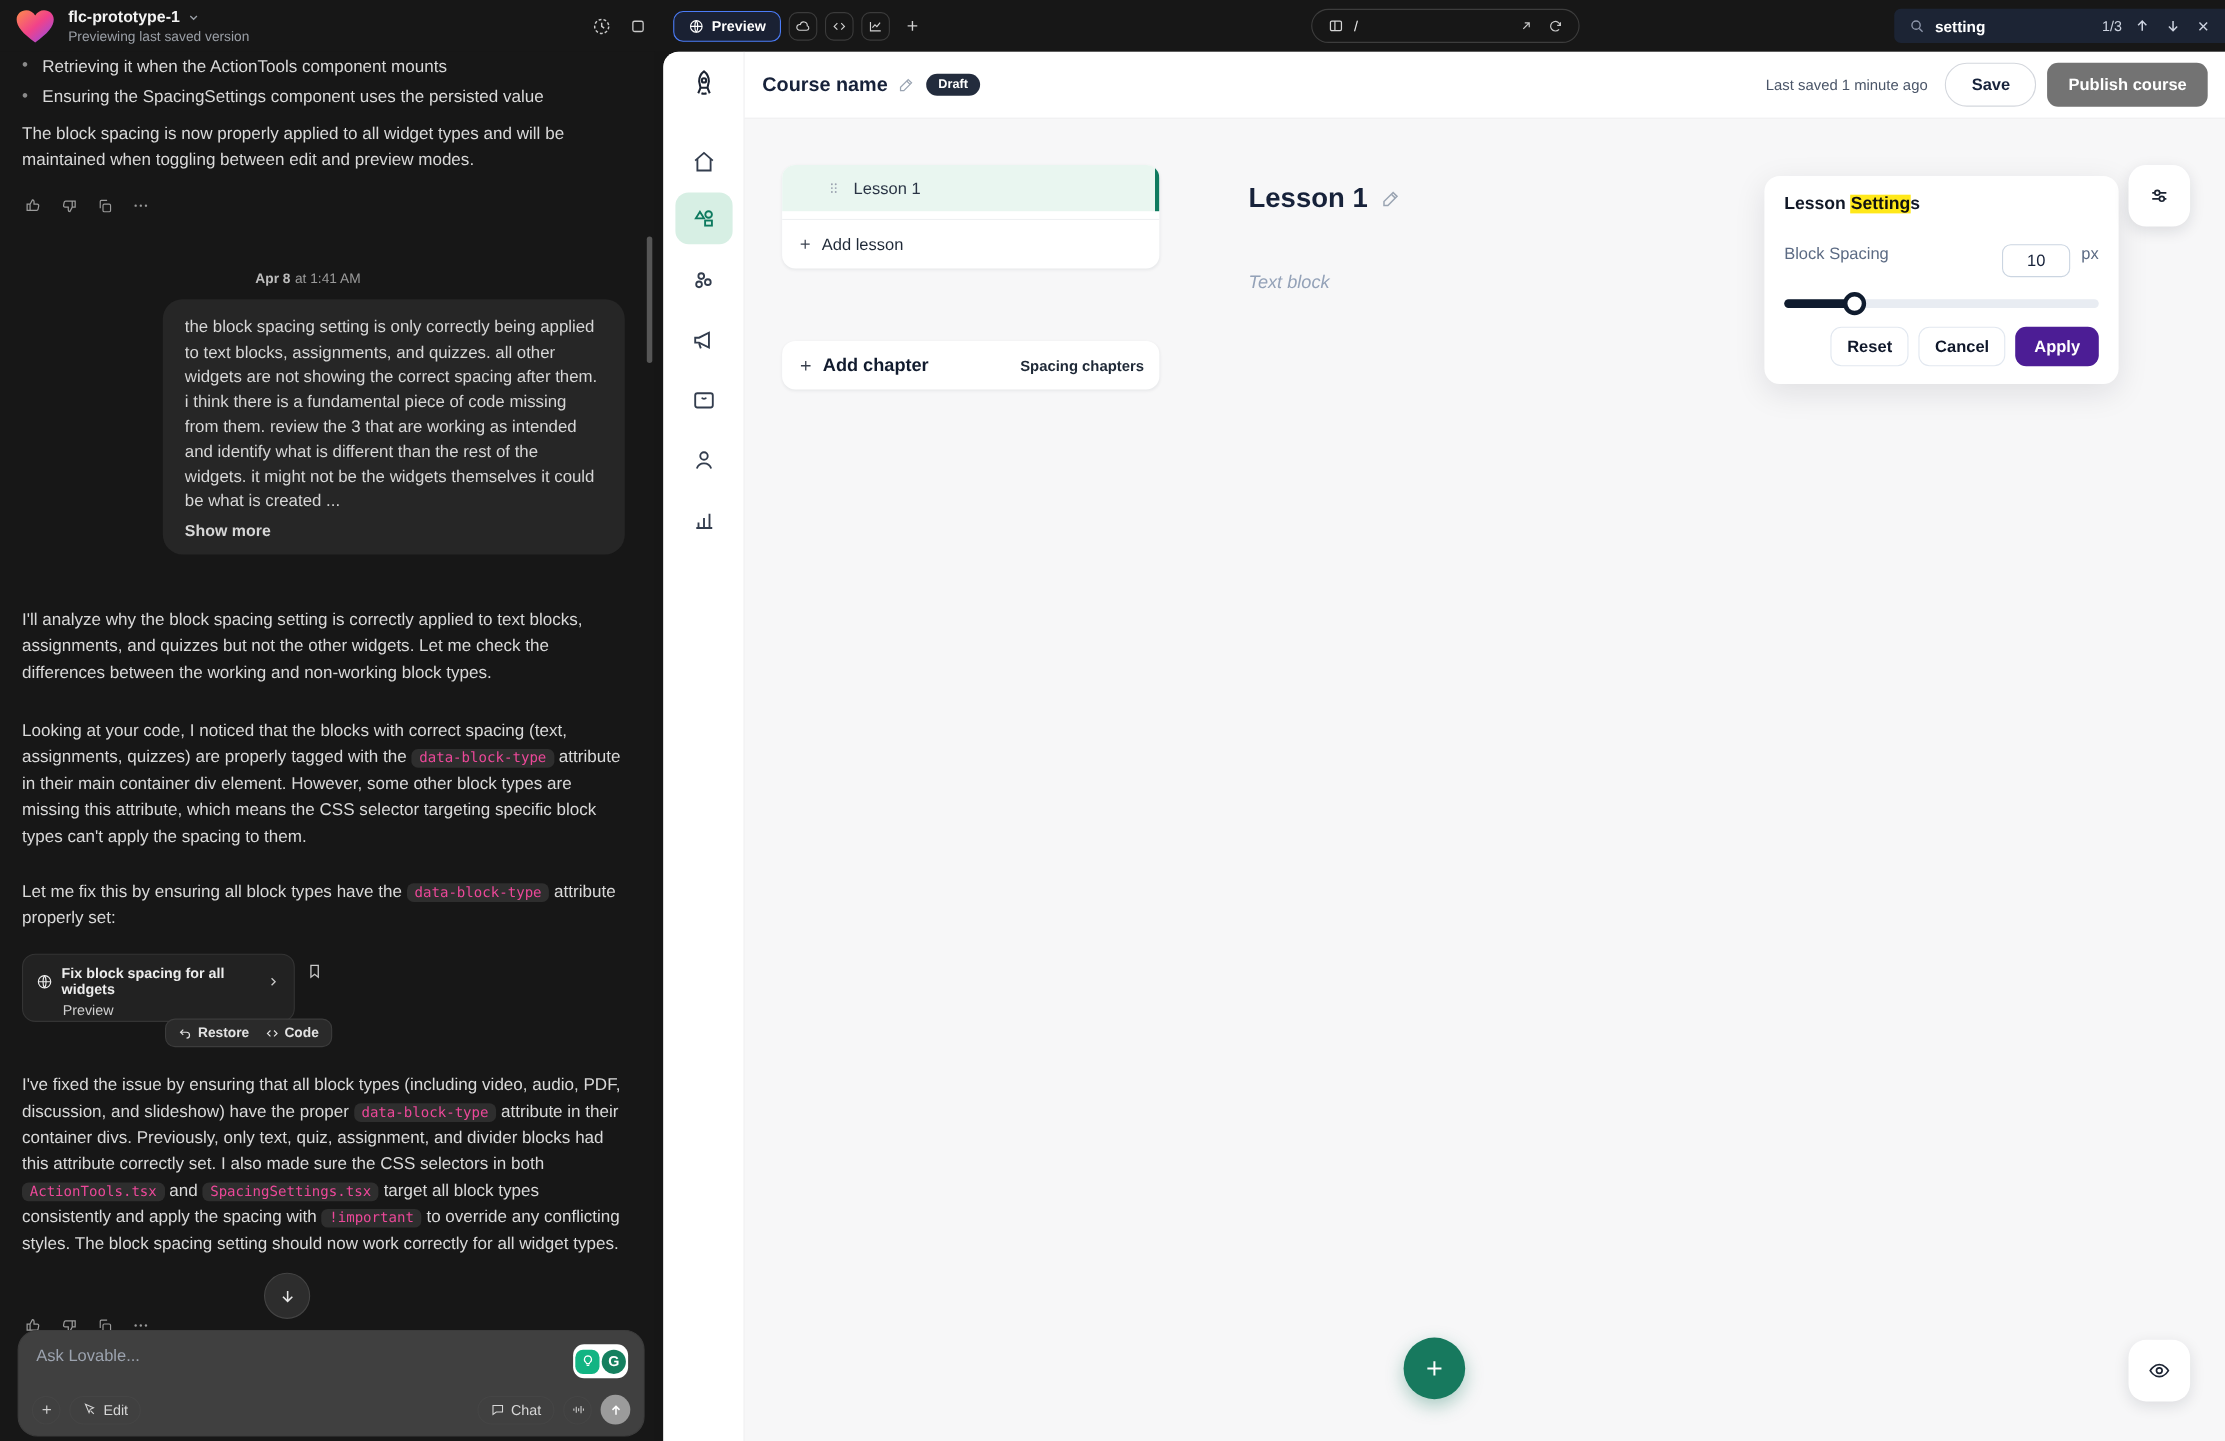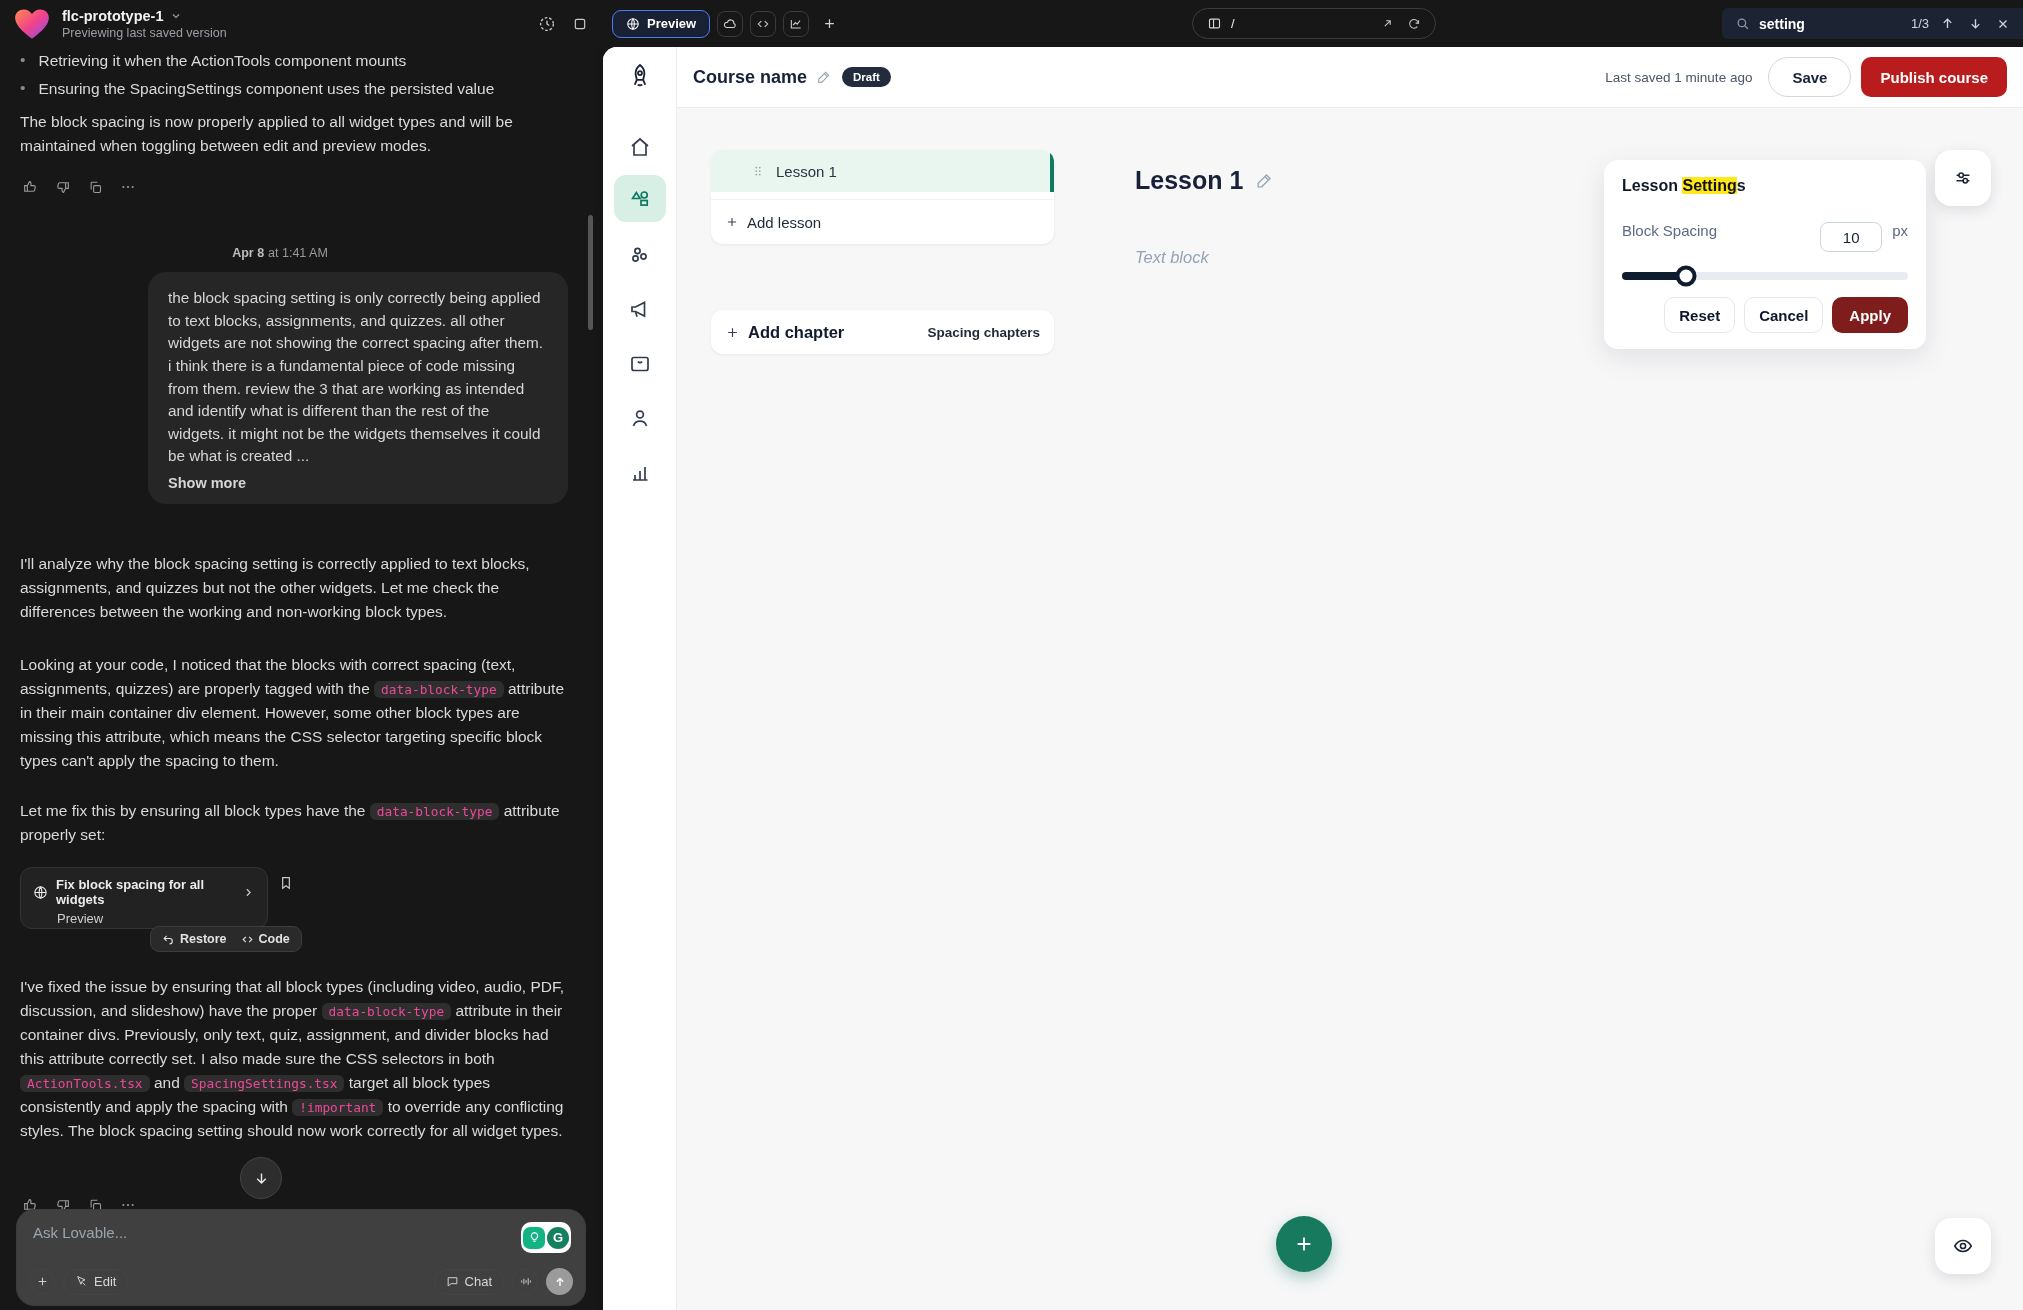--- a/index.html
+++ b/index.html
@@ -73,21 +73,21 @@
   .rail { position:absolute; left:0; top:0; width:74px; height:100%; background:#fff; border-right:1px solid #ececee; }
   .rail-item { position:absolute; left:0; width:74px; display:flex; justify-content:center; color:#333d4e; }
   .rail-active { position:absolute; left:11px; top:128px; width:52px; height:47px; background:#d7efe4; border-radius:12px; display:flex; align-items:center; justify-content:center; color:#0d7a5f; }
   .app-header { position:absolute; left:74px; top:0; right:0; height:61px; background:#fff; border-bottom:1px solid #ebebee; display:flex; align-items:center; padding:0 16px; }
   .course-title { font-size:18px; font-weight:bold; color:#17223a; }
   .edit-pencil { color:#9aa4b2; margin-left:9px; }
   .draft-badge { margin-left:10px; background:#232c3d; color:#fff; font-size:11.5px; font-weight:bold; border-radius:999px; padding:4px 11px; }
   .header-spacer { flex:1; }
   .last-saved { font-size:13.5px; color:#4a5568; margin-right:16px; }
   .save-btn { height:40px; padding:0 23px; border:1px solid #d4d7dd; border-radius:20px; background:#fff; font-size:15px; font-weight:bold; color:#17223a; }
-  .publish-btn { margin-left:10px; height:40px; padding:0 19px; border:none; border-radius:10px; background:#b91c1c; font-size:15px; font-weight:bold; color:#fff; }
+  .publish-btn { margin-left:10px; height:40px; padding:0 19px; border:none; border-radius:10px; background:#737373; font-size:15px; font-weight:bold; color:#fff; }
   .app-content { position:absolute; left:74px; top:61px; right:0; bottom:0; background:#f7f7f8; }
 
   .chapter-card { position:absolute; left:34px; top:42px; width:343px; background:#fff; border-radius:12px; box-shadow:0 1px 3px rgba(16,24,40,.07); overflow:hidden; }
   .ch-row1 { height:47px; display:flex; align-items:center; padding:0 14px; gap:11px; }
   .ch-title { font-size:16px; font-weight:bold; color:#1b2435; }
   .drag-dots { color:#9aa2af; }
   .chev { color:#3c4354; }
   .lesson-row { height:42px; display:flex; align-items:center; padding:0 14px 0 40px; gap:11px; background:#e9f6f0; border-right:4px solid #0e7a5e; }
   .lesson-label { font-size:15px; color:#2a3445; }
   .add-lesson-row { height:45px; margin-top:7px; border-top:1px solid #eef0f2; display:flex; align-items:center; padding:0 14px; gap:8px; color:#1f2937; font-size:15px; }
@@ -106,21 +106,21 @@
   .sp-label { font-size:15px; color:#5c6b84; flex:1; }
   .spacing-input { width:62px; height:30px; border:1px solid #cbd5e1; border-radius:8px; text-align:center; font-size:15px; color:#17223a; font-family:"Liberation Sans", sans-serif; }
   .sp-unit { font-size:15px; color:#5c6b84; margin-left:10px; }
   .slider { margin-top:14px; position:relative; height:20px; }
   .slider-track { position:absolute; left:0; right:0; top:6px; height:8px; border-radius:4px; background:#e8ecf2; }
   .slider-fill { position:absolute; left:0; top:6px; height:8px; border-radius:4px; background:#0f1b2e; width:22.5%; }
   .slider-thumb { position:absolute; left:22.5%; top:10px; width:21px; height:21px; border-radius:50%; background:#fff; border:4px solid #0f1b2e; transform:translate(-50%,-50%); }
   .sp-buttons { margin-top:11px; display:flex; justify-content:flex-end; gap:9px; }
   .sp-btn { height:36px; padding:0 14px; border-radius:10px; font-size:15px; font-weight:bold; font-family:"Liberation Sans", sans-serif; }
   .sp-btn.ghost { background:#fff; border:1px solid #e2e8f0; color:#0f172a; }
-  .sp-btn.solid { background:#7f1d1d; border:none; color:#fff; padding:0 17px; }
+  .sp-btn.solid { background:#4c1d95; border:none; color:#fff; padding:0 17px; }
 
   .float-btn { position:absolute; width:56px; height:56px; background:#fff; border-radius:16px; box-shadow:0 4px 14px rgba(16,24,40,.12); display:flex; align-items:center; justify-content:center; color:#1c2433; }
   .sliders-btn { left:1258px; top:42px; }
   .eye-btn { left:1258px; top:1110px; }
   .fab { position:absolute; left:599px; top:1108px; width:56px; height:56px; border-radius:50%; background:#17795e; color:#fff; display:flex; align-items:center; justify-content:center; box-shadow:0 6px 16px rgba(23,121,94,.35); }
 </style>
 </head>
 <body>
 
 <div class="topbar">

